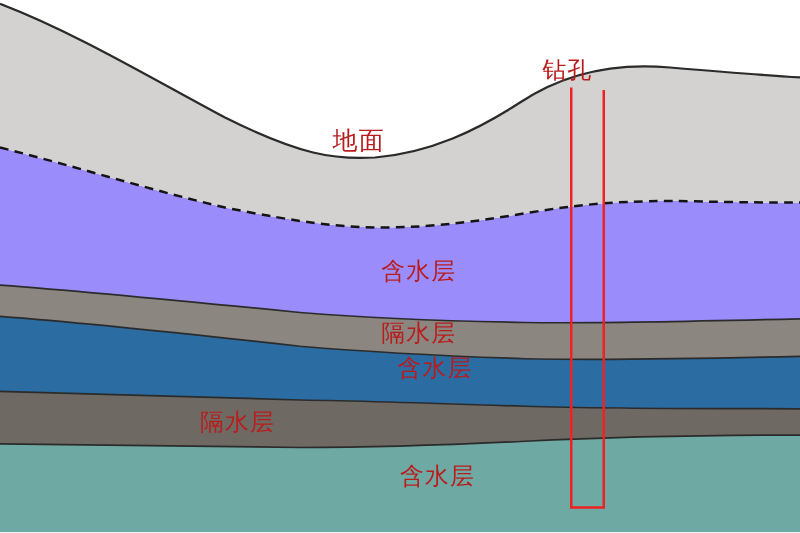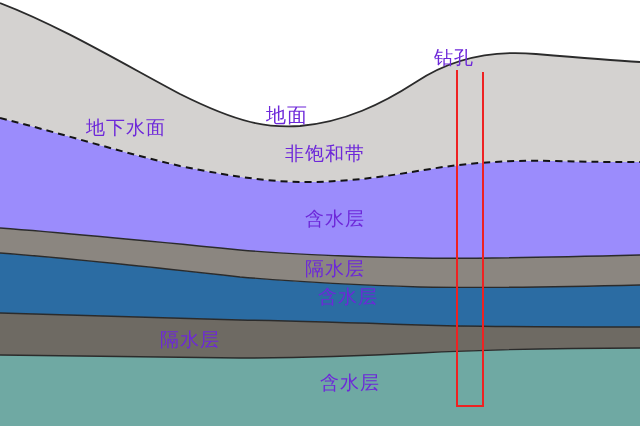--- a/index.html
+++ b/index.html
@@ -20,22 +20,22 @@
     position: absolute;
     left: 0;
     top: 0;
     width: 640px;
     height: 426px;
     display: block;
   }
   .lbl {
     position: absolute;
     white-space: nowrap;
-    color: #6d28d9;
-    font-family: Liberation Sans, sans-serif;
+    color: #b91c1c;
+    font-family: Liberation Mono, monospace;
     letter-spacing: 1px;
     line-height: 1;
     pointer-events: none;
   }
   .lbl-ground        { left: 266px; top: 105px; font-size: 20px; }
   .lbl-water-table   { left: 86px;  top: 118px; font-size: 19px; }
   .lbl-unsaturated   { left: 285px; top: 144px; font-size: 19px; }
   .lbl-borehole      { left: 434px; top: 48px;  font-size: 19px; }
   .lbl-aquifer-1     { left: 305px; top: 209px; font-size: 19px; }
   .lbl-aquitard-1    { left: 305px; top: 259px; font-size: 19px; }
@@ -86,21 +86,19 @@
 
       <path d="M 0,118 C 60,133 120,152 180,166 C 240,178 272,182 306,182 C 350,182 388,176 424,170 C 466,163 502,160 556,161 C 590,162 616,162 640,162" fill="none" stroke="#141414" stroke-width="2" stroke-dasharray="7 5"></path>
 
       <path d="M 457,70 L 457,406 L 483,406 L 483,72" fill="none" stroke="#ee2222" stroke-width="2"></path>
 
     </g>
   </svg>
 
   <div class="lbl lbl-borehole">钻孔</div>
   <div class="lbl lbl-ground">地面</div>
-  <div class="lbl lbl-water-table">地下水面</div>
-  <div class="lbl lbl-unsaturated">非饱和带</div>
   <div class="lbl lbl-aquifer-1">含水层</div>
   <div class="lbl lbl-aquitard-1">隔水层</div>
   <div class="lbl lbl-aquifer-2">含水层</div>
   <div class="lbl lbl-aquitard-2">隔水层</div>
   <div class="lbl lbl-aquifer-3">含水层</div>
 
 </div>
 
 </body></html>

